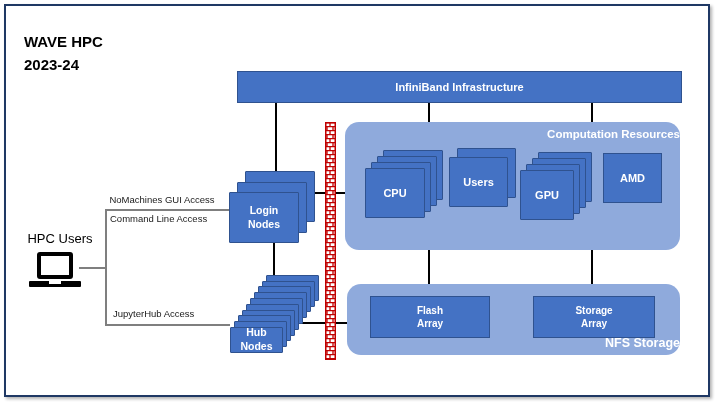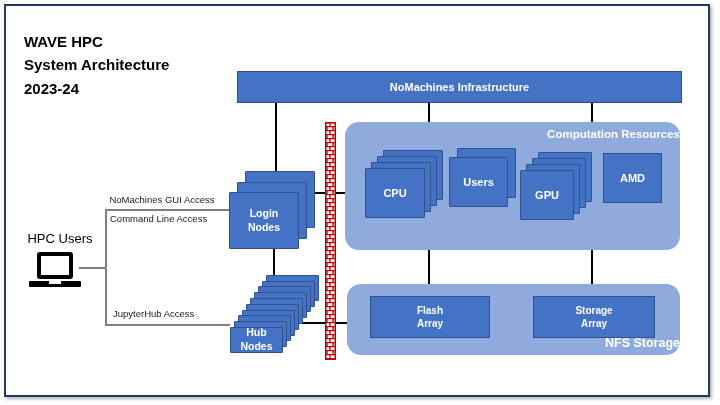--- a/index.html
+++ b/index.html
@@ -37,26 +37,25 @@
   .laptop-notch{position:absolute;left:49px;top:281px;width:12px;height:3px;background:#fff;}
 </style>
 </head>
 <body>
 
 <div id="stage">
   <div id="frame"></div>
 
   <div class="abs title">
     <div>WAVE HPC</div>
-    <div>System Architecture</div>
     <div>2023-24</div>
   </div>
 
   <div class="abs bluebox banner" style="left:237px;top:71px;width:445px;height:32px;">
-    <span>NoMachines Infrastructure</span>
+    <span>InfiniBand Infrastructure</span>
   </div>
 
   <div class="abs container" style="left:345px;top:122px;width:335px;height:128px;">
     <div class="container-title" style="top:6px;font-size:11.5px;">Computation Resources</div>
   </div>
 
   <div class="abs container" style="left:347px;top:284px;width:333px;height:71px;">
     <div class="container-title" style="bottom:5px;font-size:12.5px;">NFS Storage</div>
   </div>
 
@@ -78,21 +77,21 @@
     <defs>
       <pattern id="bricks" width="10" height="8" patternUnits="userSpaceOnUse">
         <rect width="10" height="8" fill="#ffffff"></rect>
         <path d="M0 0.6 H10 M0 4.6 H10" stroke="#C00000" stroke-width="1.3"></path>
         <path d="M5 0 V4.6 M2 4.6 V8 M8 4.6 V8" stroke="#C00000" stroke-width="1.3"></path>
       </pattern>
     </defs>
     <rect x="0.75" y="0.75" width="9.5" height="236.5" fill="url(#bricks)" stroke="#C00000" stroke-width="1.5"></rect>
   </svg>
 
-  <div class="stack" style="left:229px;top:192px;width:70px;height:57px;">
+  <div class="stack" style="left:229px;top:192px;width:70px;height:51px;">
       <div class="layer" style="left: 16px; top: -21px;"></div>
       <div class="layer" style="left: 8px; top: -10.5px;"></div>
     <div class="face">
       <span class="pre" style="font-size:10.5px;">Login
 Nodes</span>
     </div>
   </div>
 
   <div class="stack" style="left:230px;top:327px;width:53px;height:26px;">
       <div class="layer" style="left: 36px; top: -52.2px;"></div>

